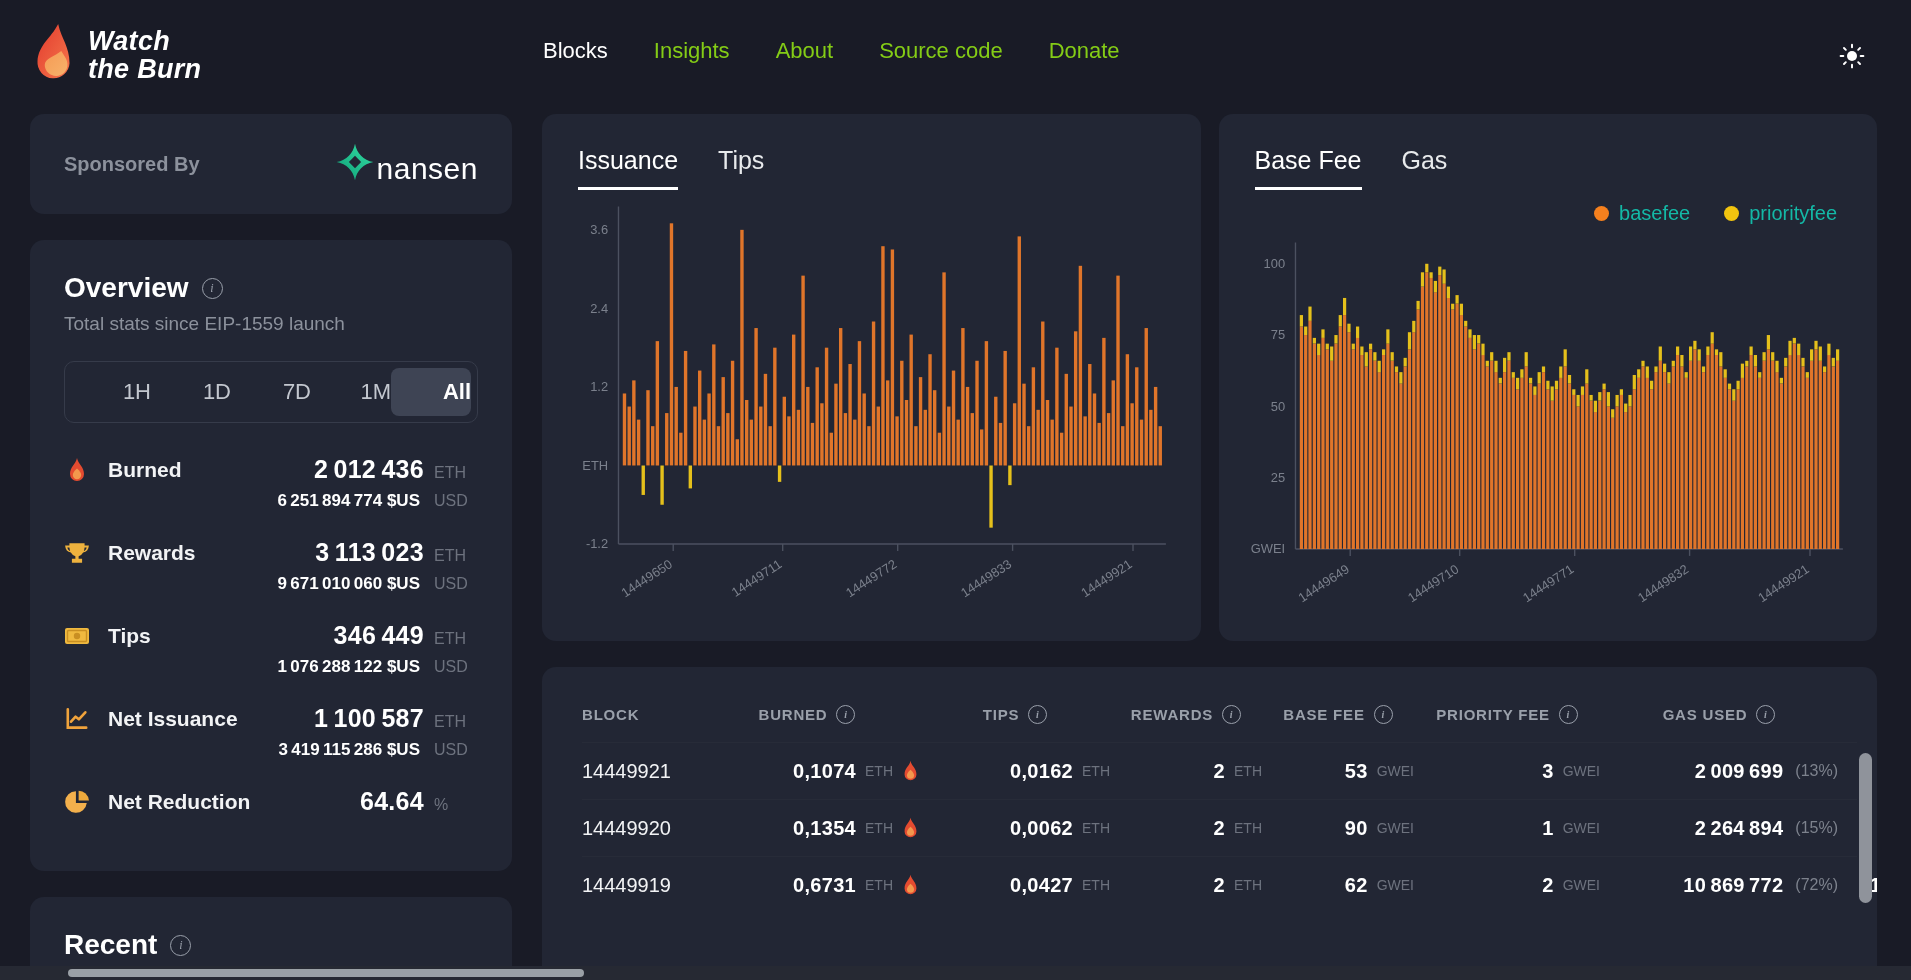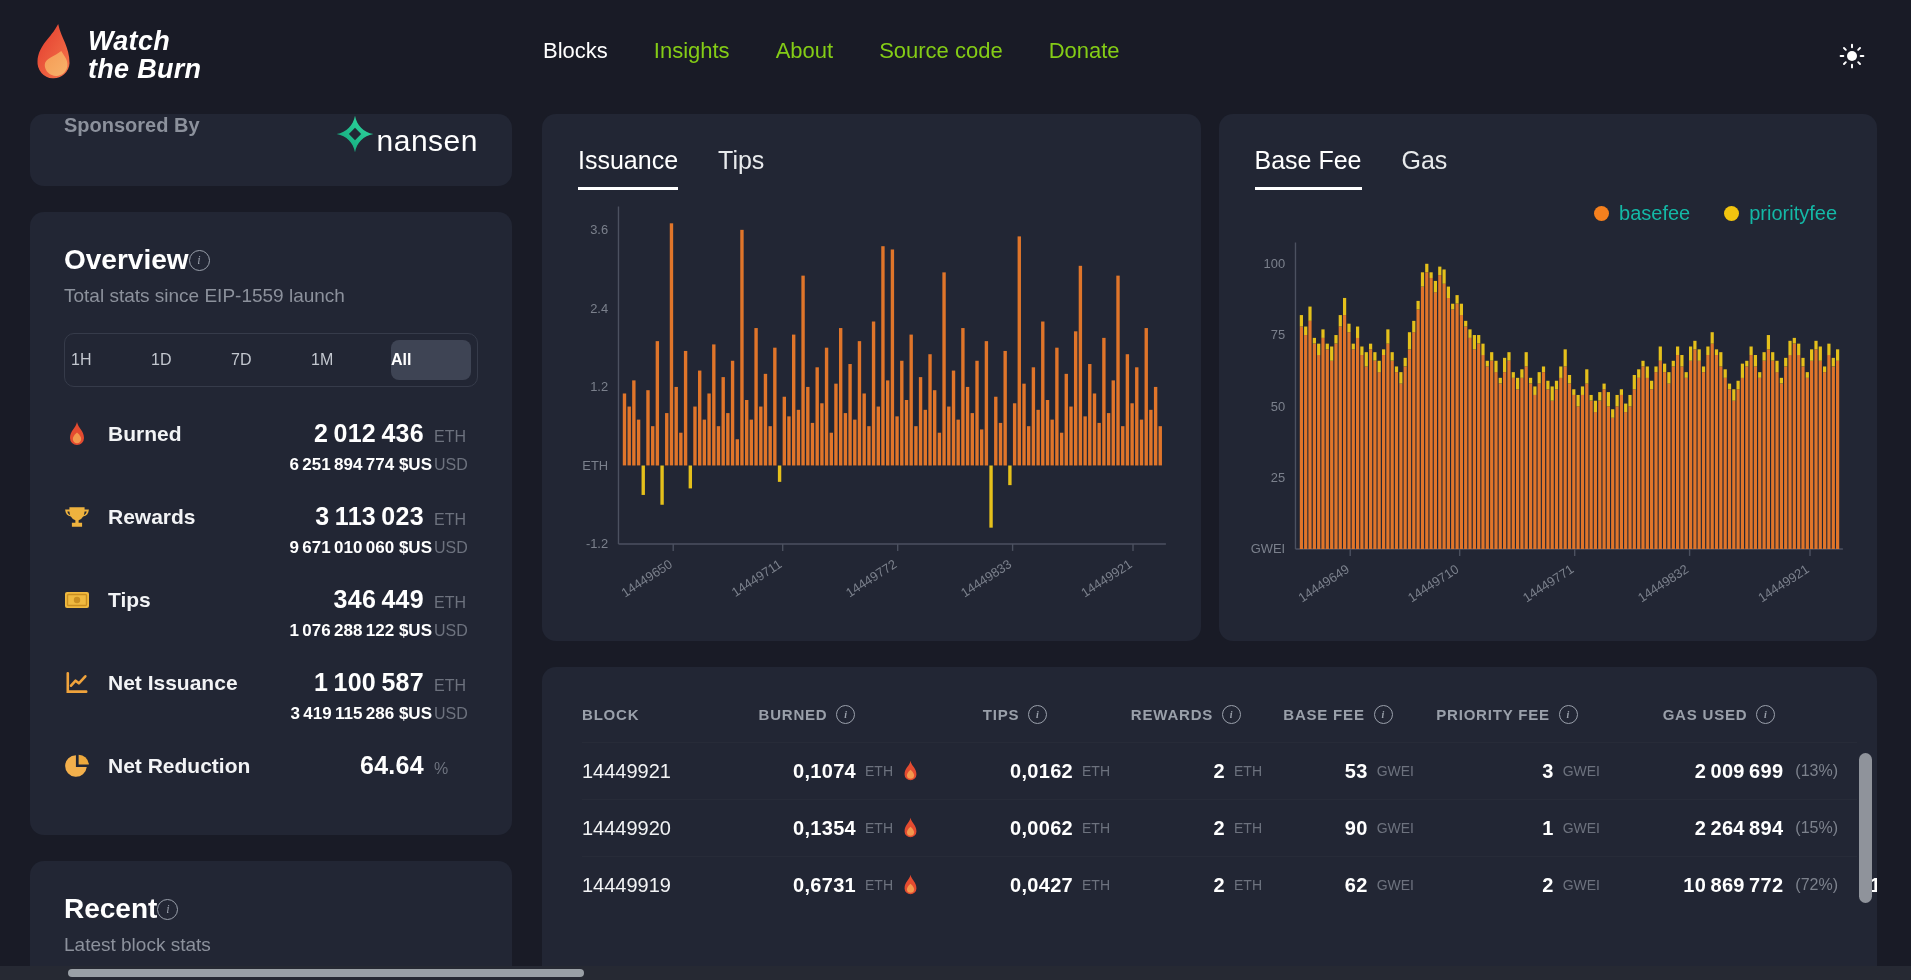--- a/index.html
+++ b/index.html
@@ -17,45 +17,45 @@
   .nav-item{font-size:22px;color:#84cc16;text-decoration:none;cursor:pointer;}
   .nav-item.active{color:#ffffff;}
   .theme-btn{position:absolute;right:44px;top:42px;width:30px;height:30px;background:none;border:none;cursor:pointer;padding:0;}
   .theme-btn svg{width:26px;height:26px;}
   
   .content{display:flex;gap:30px;padding:2px 34px 0 30px;}
   .left-col{width:482px;flex:0 0 auto;display:flex;flex-direction:column;gap:26px;}
   .right-col{flex:1;min-width:0;display:flex;flex-direction:column;gap:26px;}
   .card{background:#222634;border-radius:14px;box-sizing:border-box;}
   
-  .sponsor-card{height:72px;display:flex;align-items:flex-start;justify-content:space-between;padding:0 34px;}
+  .sponsor-card{height:100px;display:flex;align-items:center;justify-content:space-between;padding:0 34px;}
   .sponsor-label{font-size:20px;font-weight:700;color:#8c919c;}
   .nansen{display:flex;align-items:flex-start;gap:2px;}
   .nansen svg{width:40px;height:40px;}
   .nansen-word{font-size:30px;font-weight:500;color:#fff;margin-top:10px;letter-spacing:.5px;}
   
   .overview-card{padding:32px 34px 28px;}
-  .card-title-row{display:flex;align-items:center;}
+  .card-title-row{display:flex;align-items:center;gap:13px;}
   .card-title{font-size:28px;font-weight:800;color:#fff;}
   .info-i{width:19px;height:19px;border:1.6px solid #9aa0ab;border-radius:50%;display:inline-flex;align-items:center;justify-content:center;
     font-size:12px;color:#9aa0ab;font-style:italic;font-family:"Liberation Serif","DejaVu Serif",serif;flex:0 0 auto;cursor:pointer;}
   .card-sub{font-size:19px;color:#8c919c;margin-top:9px;}
   .range-box{margin-top:26px;border:1px solid #363b4a;border-radius:10px;display:flex;padding:6px;}
-  .range-pill{flex:1;text-align:left;font-size:16px;color:#c3c7cf;padding:11px 0;border-radius:8px;cursor:pointer;}
+  .range-pill{flex:1;text-align:right;font-size:22px;color:#c3c7cf;padding:11px 0;border-radius:8px;cursor:pointer;}
   .range-pill.active{background:#3e4454;color:#fff;font-weight:700;}
   .stats{margin-top:32px;}
   .stat-row{display:flex;align-items:center;gap:14px;}
   .stat-group{margin-bottom:27px;}
   .stat-icon{width:30px;display:inline-flex;}
   .stat-icon svg{width:26px;height:26px;}
   .stat-label{font-size:21px;font-weight:700;color:#f2f3f5;}
   .stat-main{margin-left:auto;display:flex;align-items:baseline;gap:10px;}
   .stat-value{font-size:25px;font-weight:800;color:#fff;letter-spacing:.3px;}
   .u{font-size:16px;color:#6d727e;width:44px;text-align:left;}
-  .stat-usd{display:flex;justify-content:flex-end;align-items:baseline;gap:2px;margin-top:7px;}
+  .stat-usd{display:flex;justify-content:flex-end;align-items:baseline;gap:14px;margin-top:7px;}
   .stat-usd b{font-size:17px;font-weight:800;color:#fff;}
   
   .recent-card{padding:32px 34px;min-height:260px;}
   
   .charts-row{display:flex;gap:18px;}
   .chart-card{flex:1;height:527px;padding:26px 26px 20px 30px;position:relative;}
   .tabs{display:flex;gap:40px;margin:6px 0 8px 6px;}
   .tab{font-size:25px;color:#e8eaec;cursor:pointer;padding-bottom:12px;border-bottom:3px solid transparent;}
   .tab.active{color:#fff;border-bottom-color:#fff;}
   .legend{display:flex;justify-content:flex-end;gap:34px;align-items:center;margin:10px 14px 0 0;height:26px;}

